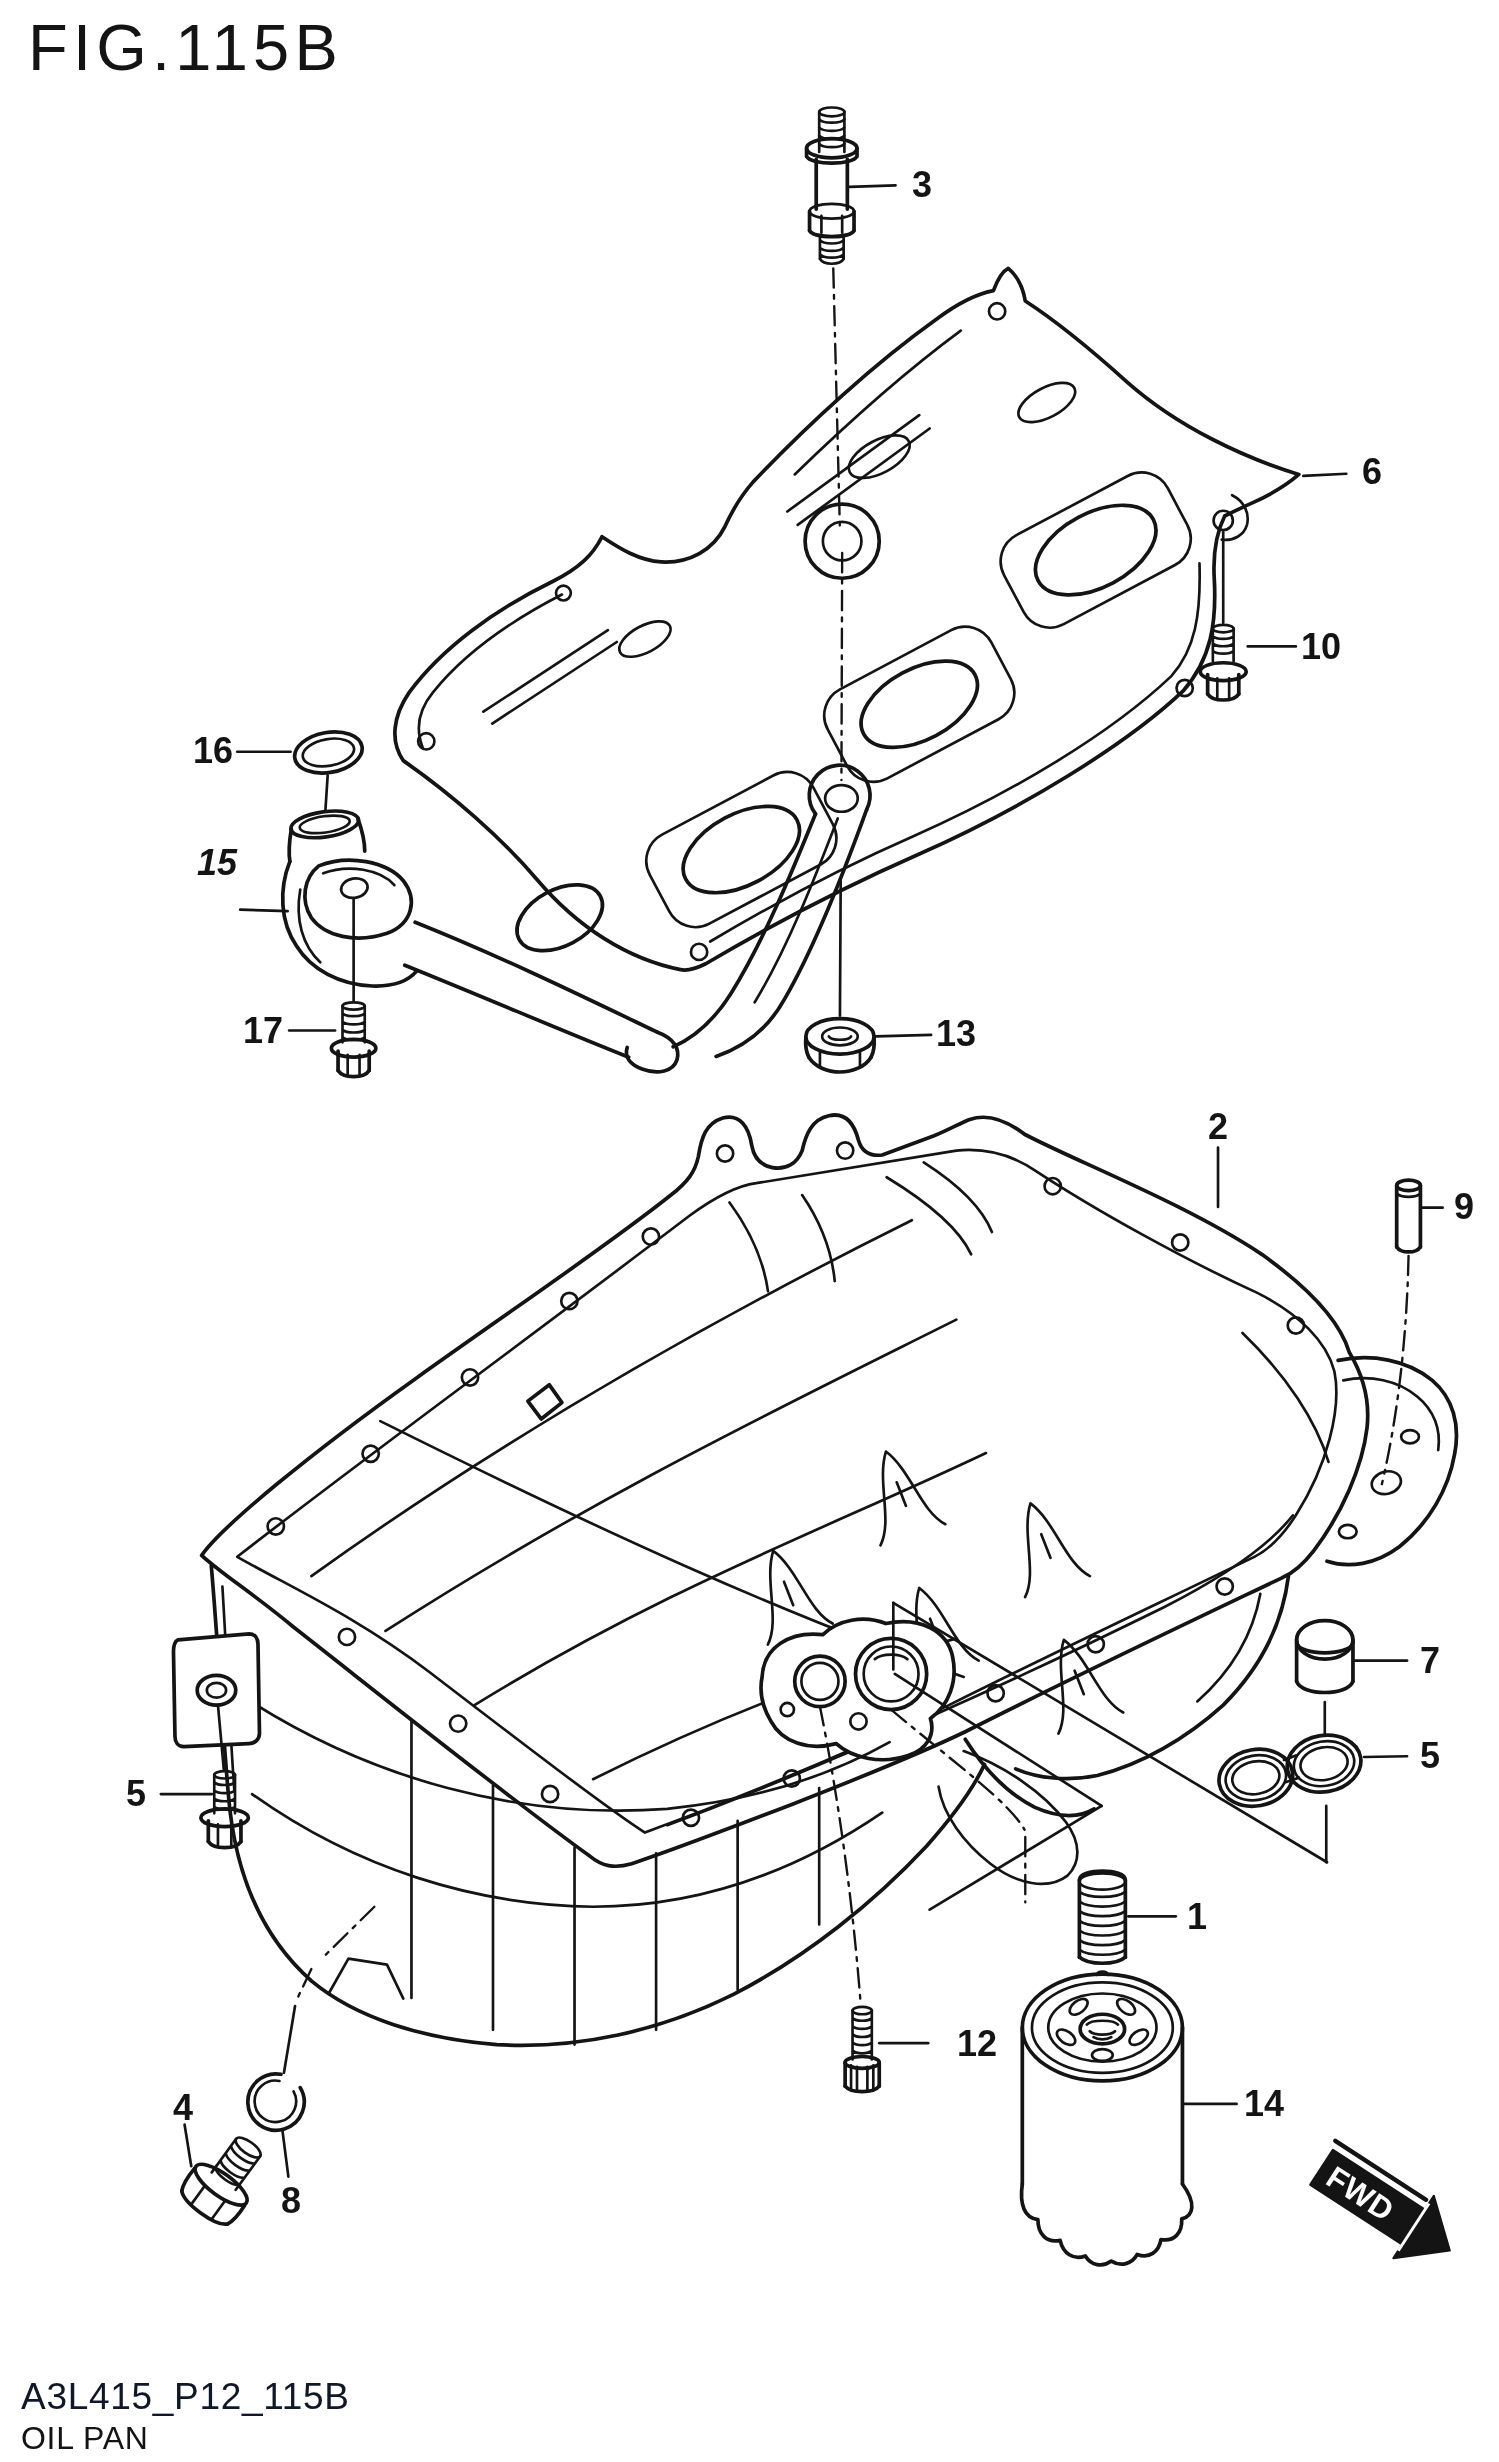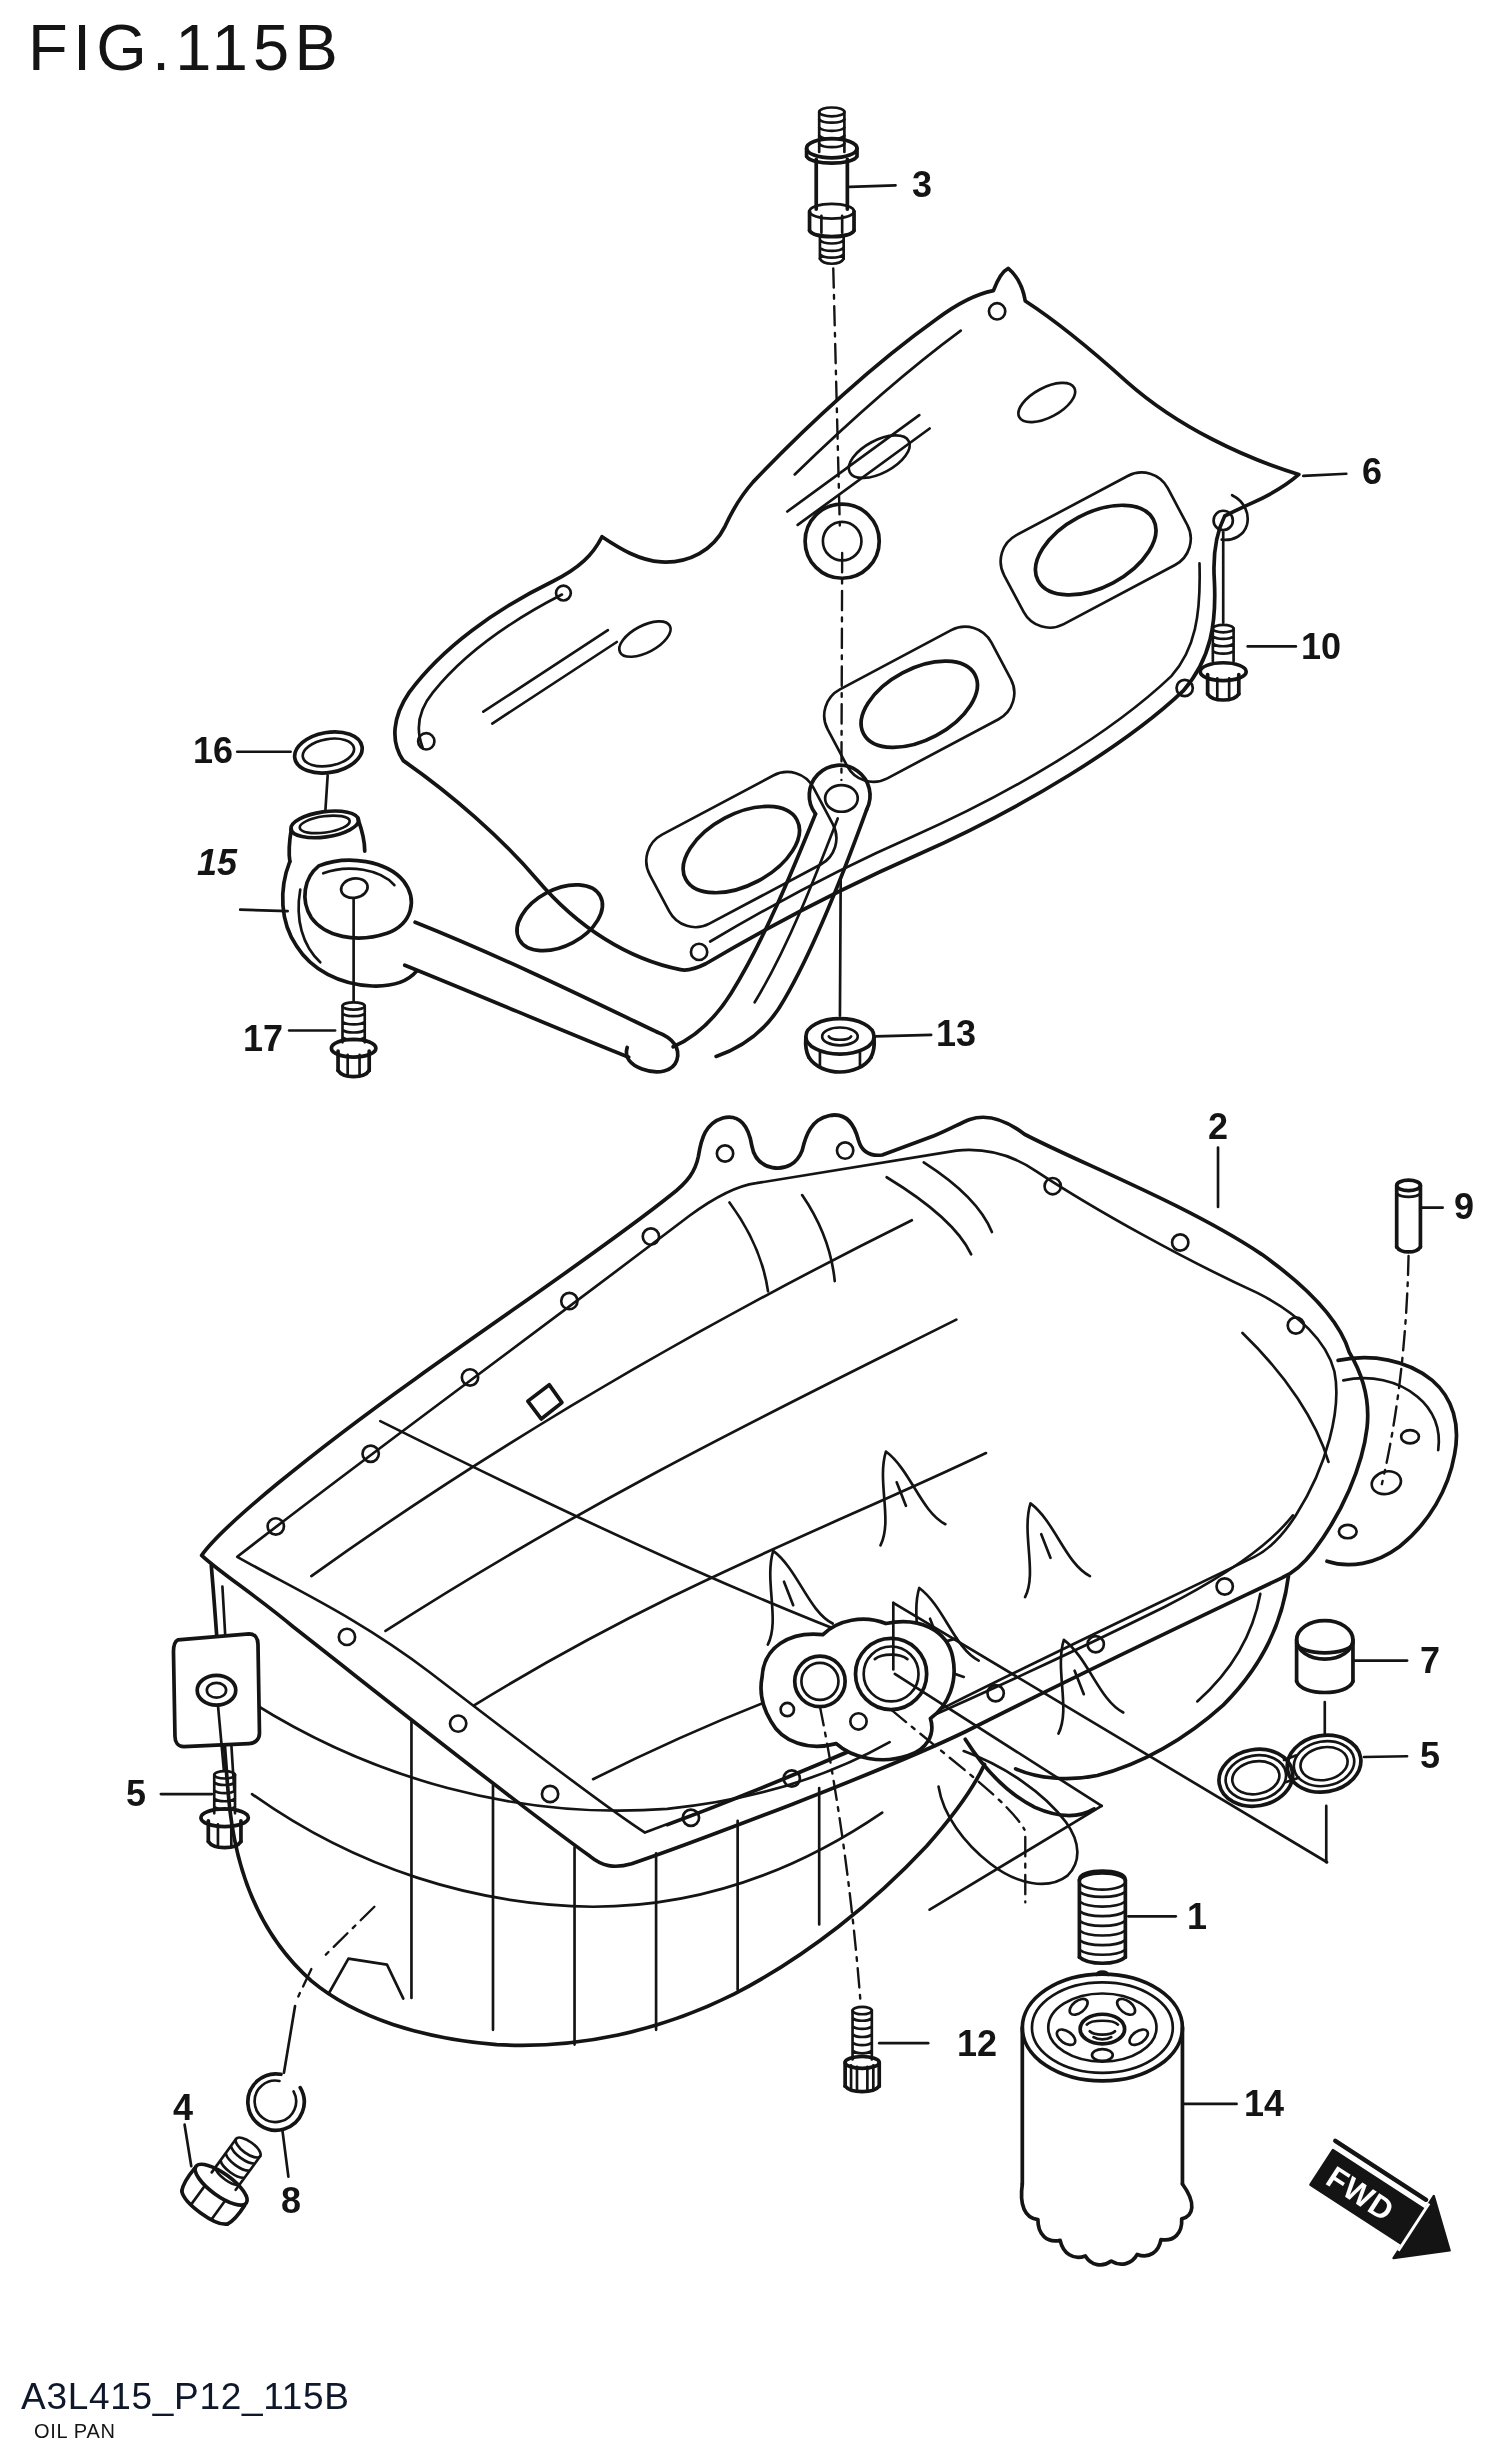--- a/index.html
+++ b/index.html
@@ -2,22 +2,22 @@
 <html style="font-size:12px"><head>
 <meta charset="utf-8">
 <style>
   html,body{margin:0;padding:0;background:#ffffff;}
   .page{position:relative;width:1499px;height:2462px;background:#ffffff;overflow:hidden;
         font-family:"Liberation Sans",sans-serif;color:#141414;}
   .fig-title{position:absolute;left:28px;top:10.4px;font-size:65px;font-weight:500;
              letter-spacing:5.2px;color:#141414;white-space:nowrap;}
   .footer-code{position:absolute;left:21px;top:2376px;font-size:37px;font-weight:500;
                letter-spacing:0.7px;color:#0f172a;white-space:nowrap;}
-  .footer-name{position:absolute;left:21px;top:2420px;font-size:20px;font-weight:500;
-               letter-spacing:0.7px;color:#141414;white-space:nowrap;margin-left:13px;}
+  .footer-name{position:absolute;left:21px;top:2420px;font-size:32px;font-weight:500;
+               letter-spacing:0.7px;color:#141414;white-space:nowrap;}
   .callout{position:absolute;transform:translate(-50%,-50%);font-size:36px;font-weight:600;
            color:#141414;white-space:nowrap;line-height:1;}
   svg{position:absolute;left:0;top:0;}
   .ln{fill:none;stroke:#141414;stroke-width:5;stroke-linecap:round;stroke-linejoin:round;}
   .lf{fill:none;stroke:#141414;stroke-width:3.6;stroke-linecap:round;stroke-linejoin:round;}
   .lw{fill:#ffffff;stroke:#141414;stroke-width:5;stroke-linecap:round;stroke-linejoin:round;}
   .ld{fill:none;stroke:#141414;stroke-width:3.6;stroke-linecap:round;}
   .dash{fill:none;stroke:#141414;stroke-width:3.2;stroke-dasharray:26 10 5 10;stroke-linecap:round;}
 </style>
 </head>
@@ -405,19 +405,19 @@
       <div class="callout" style="left: 1430px; top: 1661px;">7</div>
       <div class="callout" style="left: 291px; top: 2201px;">8</div>
       <div class="callout" style="left: 1464px; top: 1207px;">9</div>
       <div class="callout" style="left: 1321px; top: 647px;">10</div>
       <div class="callout" style="left: 136px; top: 1794px;">5</div>
       <div class="callout" style="left: 953px; top: 2044px; margin-left: 24px;">12</div>
       <div class="callout" style="left: 956px; top: 1034px;">13</div>
       <div class="callout" style="left: 1264px; top: 2104px;">14</div>
       <div class="callout" style="left: 217px; top: 863px; font-style: italic;">15</div>
       <div class="callout" style="left: 213px; top: 751px;">16</div>
-      <div class="callout" style="left: 263px; top: 1031px; margin-top: 8px;">17</div>
+      <div class="callout" style="left: 263px; top: 1031px;">17</div>
     </div>
 
   <div class="footer-code">A3L415_P12_115B</div>
   <div class="footer-name">OIL PAN</div>
 </div>
 
 
 </body></html>

